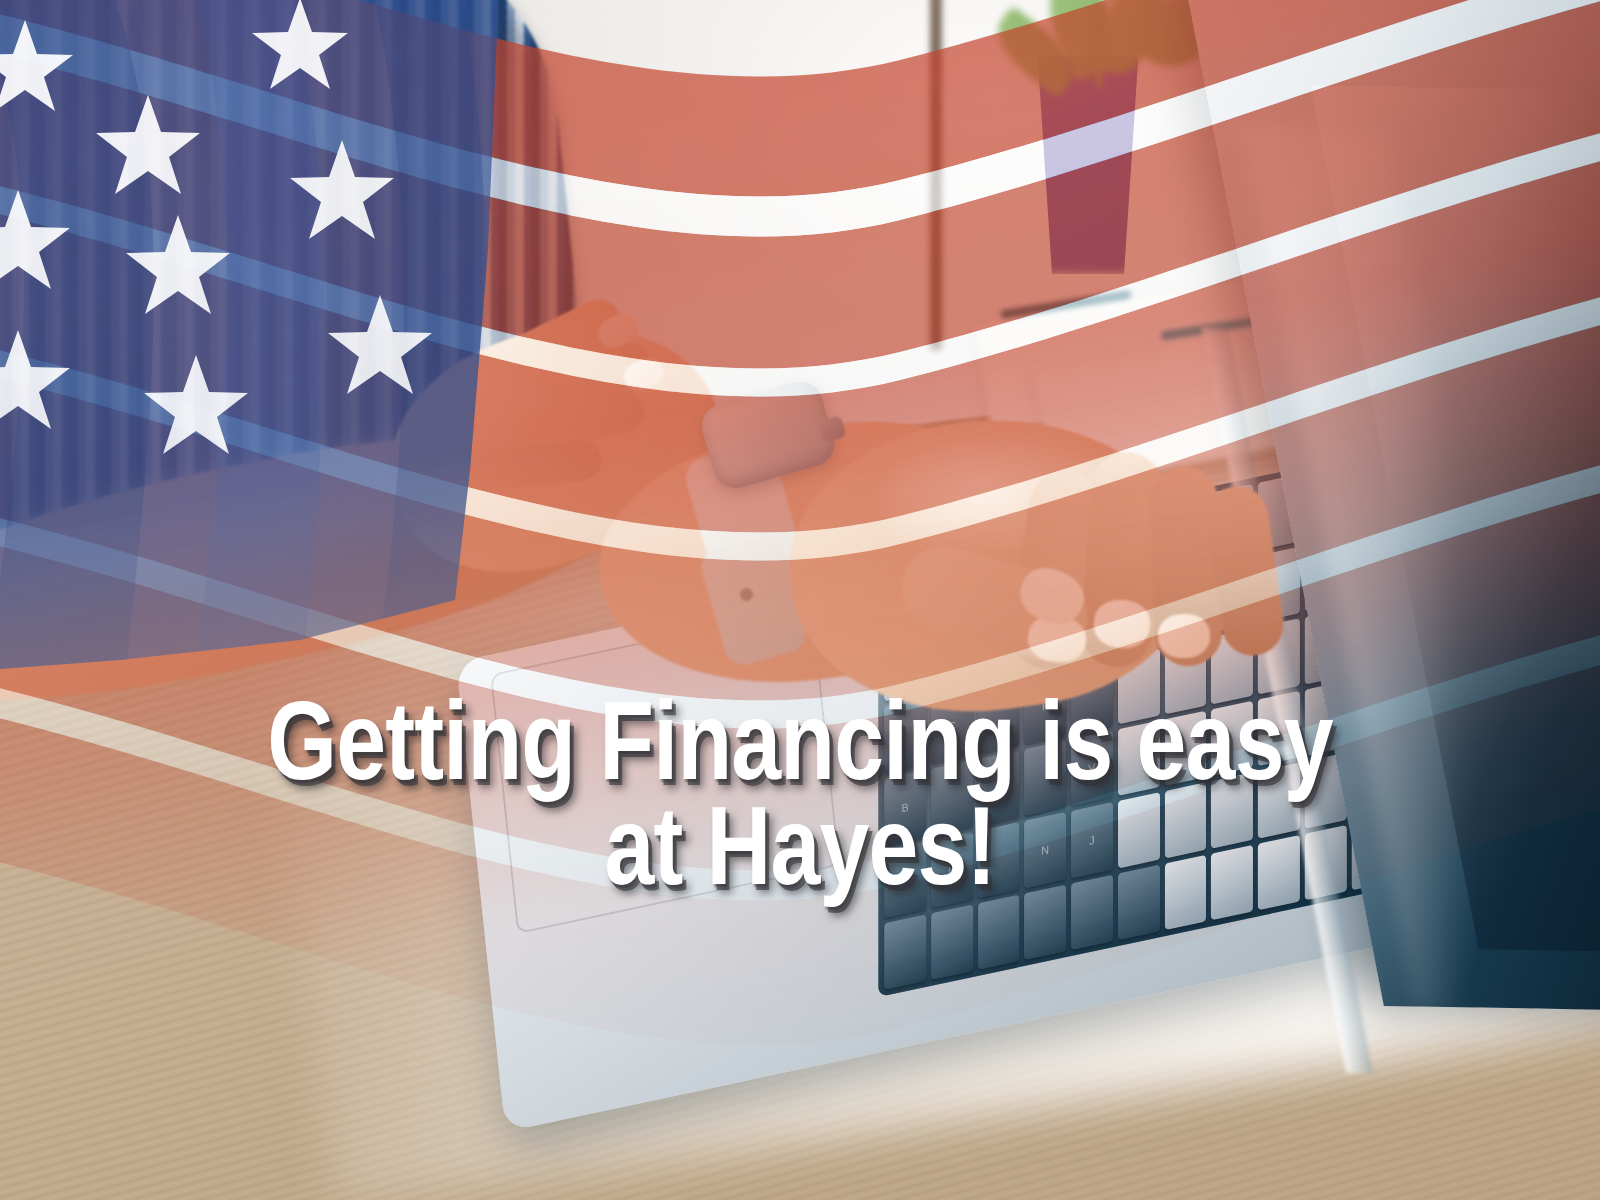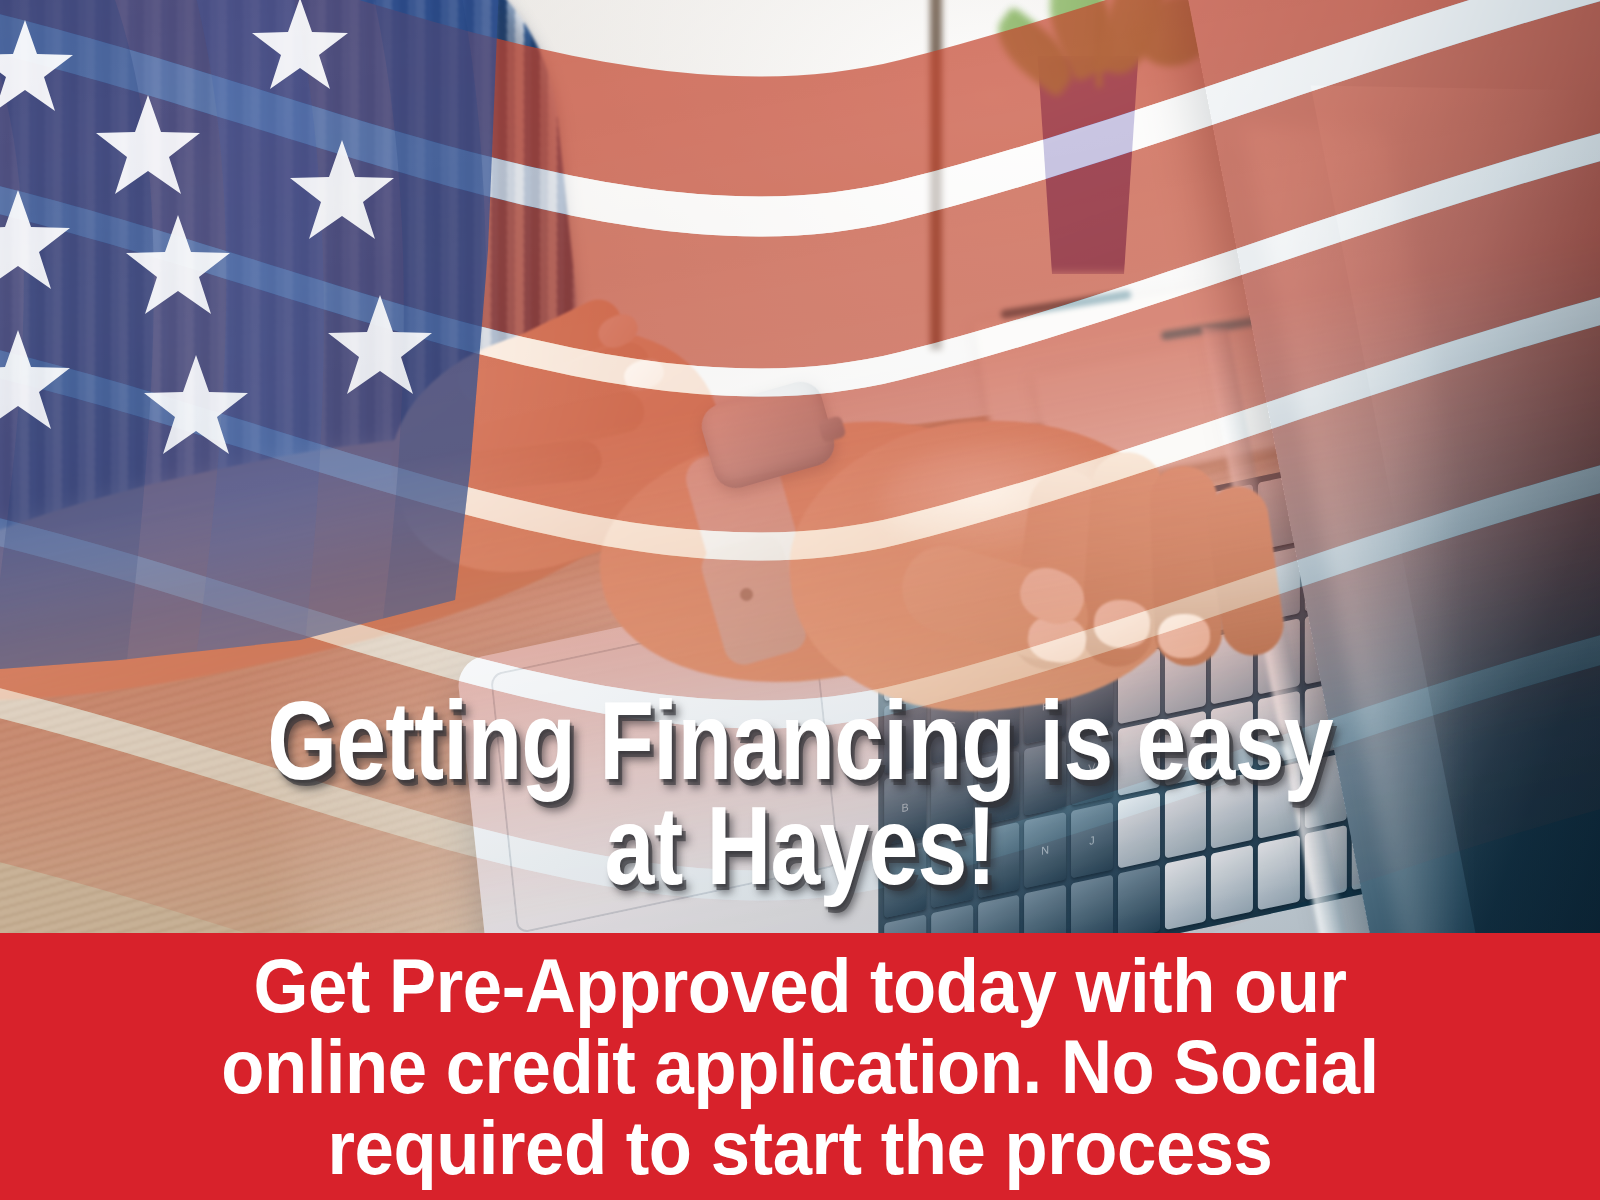--- a/index.html
+++ b/index.html
@@ -607,21 +607,14 @@
         </g>
       </g>
     </svg>
   </div>
 
   <div class="headline">
     <span class="line">Getting Financing is easy</span>
     <span class="line">at Hayes!</span>
   </div>
 
-  <div class="banner">
-    <div class="banner-text">
-      <span class="bline">Get Pre-Approved today with our</span>
-      <span class="bline">online credit application. No Social</span>
-      <span class="bline">required to start the process</span>
-    </div>
-  </div>
 
 </div>
 
 </body></html>

